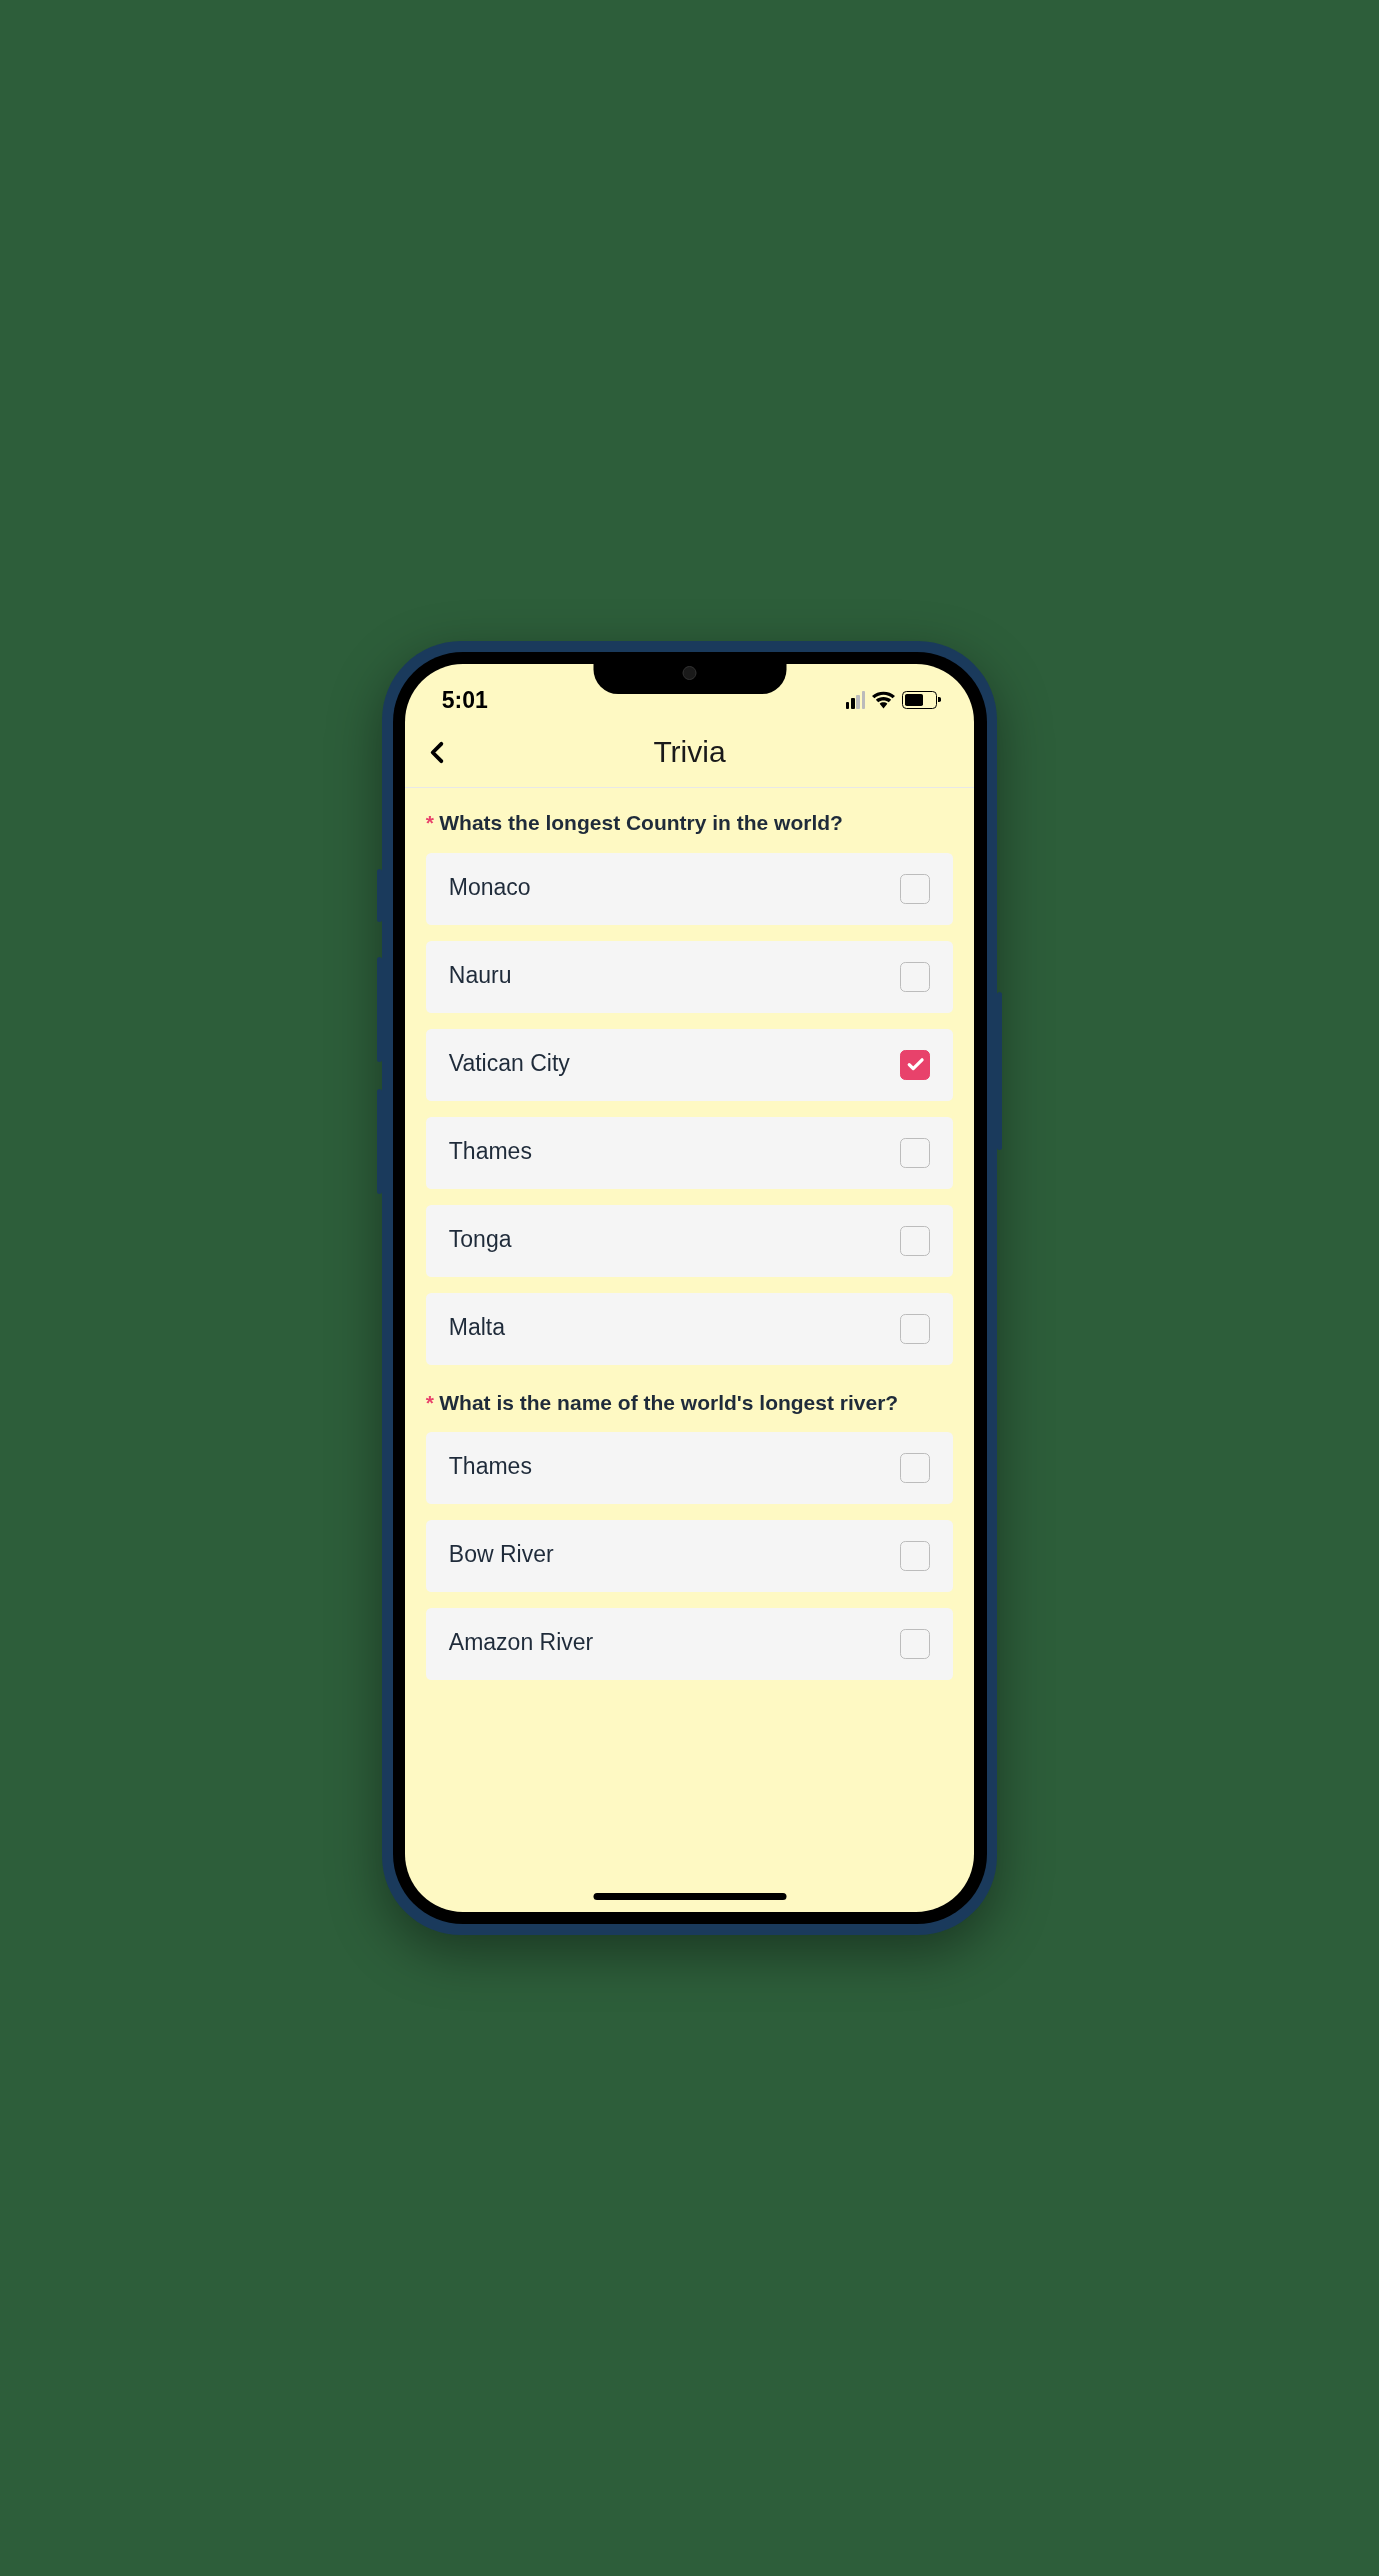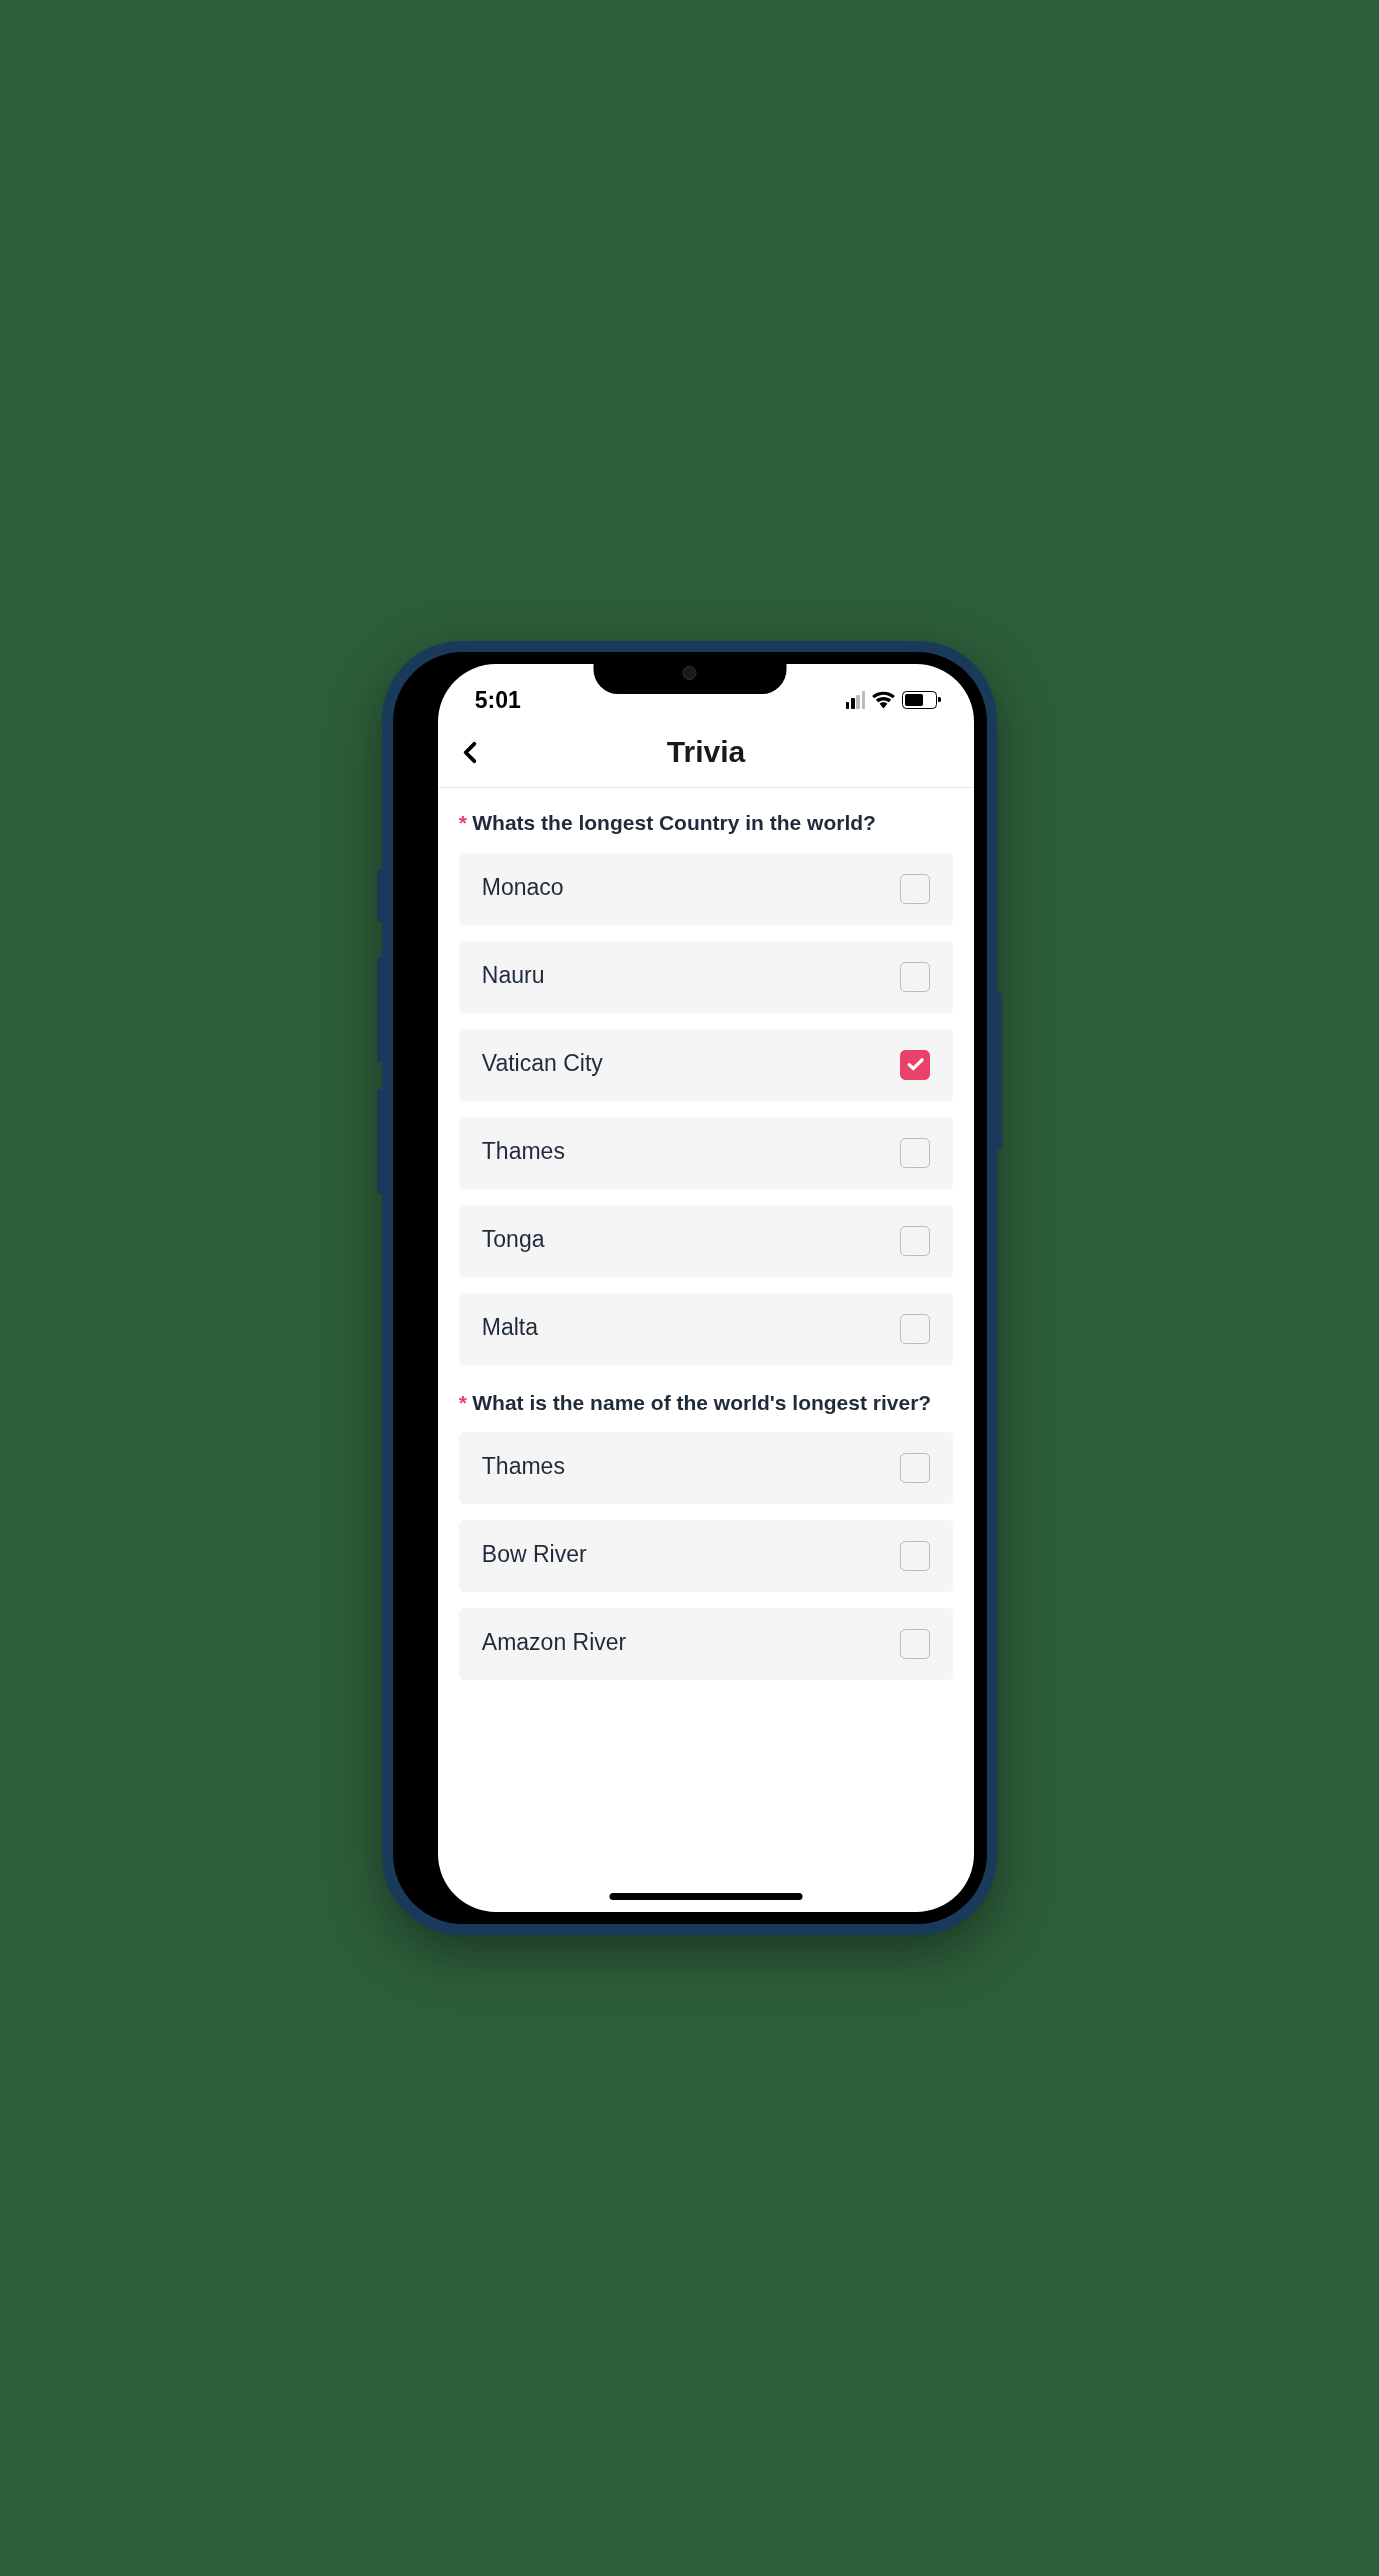--- a/index.html
+++ b/index.html
@@ -20,28 +20,27 @@
       box-shadow: 0 17.6px 53px rgba(0,0,0,0.4);
       position: relative;
     }
     .phone-inner {
       background: #000;
       border-radius: 70px;
       padding: 12.3px;
       position: relative;
     }
     .screen {
-      background: #ffffff;
+      background: #fef9c3;
       border-radius: 58px;
       overflow: hidden;
       height: 1248px;
       position: relative;
       display: flex;
       flex-direction: column;
-      margin-left: 33px;
     }
     .notch {
       position: absolute;
       top: 0;
       left: 50%;
       transform: translateX(-50%);
       width: 193px;
       height: 42px;
       background: #000;
       border-radius: 0 0 24.6px 24.6px;
@@ -82,21 +81,21 @@
       padding: 14px 21px 21px;
       border-bottom: 0.9px solid #e8e8e8;
       position: relative;
     }
     .back-btn { width: 28px; height: 28px; display:flex; align-items:center; cursor:pointer; }
     .page-title {
       position: absolute;
       left: 50%;
       transform: translateX(-50%);
       font-size: 30px;
-      font-weight: 700;
+      font-weight: 400;
       color: #1a1a1a;
     }
     .content { flex: 1; overflow-y: auto; padding: 23px 21px 0; }
     .question { margin-bottom: 26px; }
     .q-text { font-size: 21px; font-weight: 700; color: #1f2b3a; margin-bottom: 17.6px; }
     .required { color: #e8426b; margin-right: 5.3px; }
     .option {
       background: #f5f5f5;
       border-radius: 5.3px;
       padding: 21px 23px;

